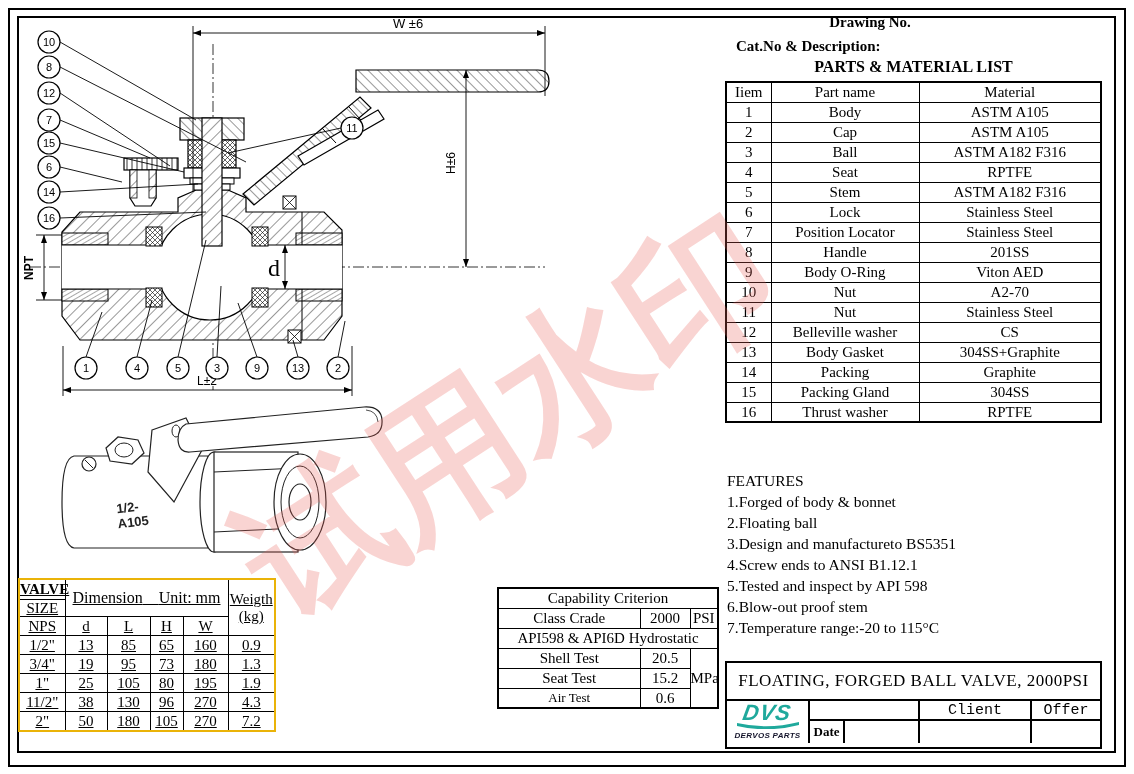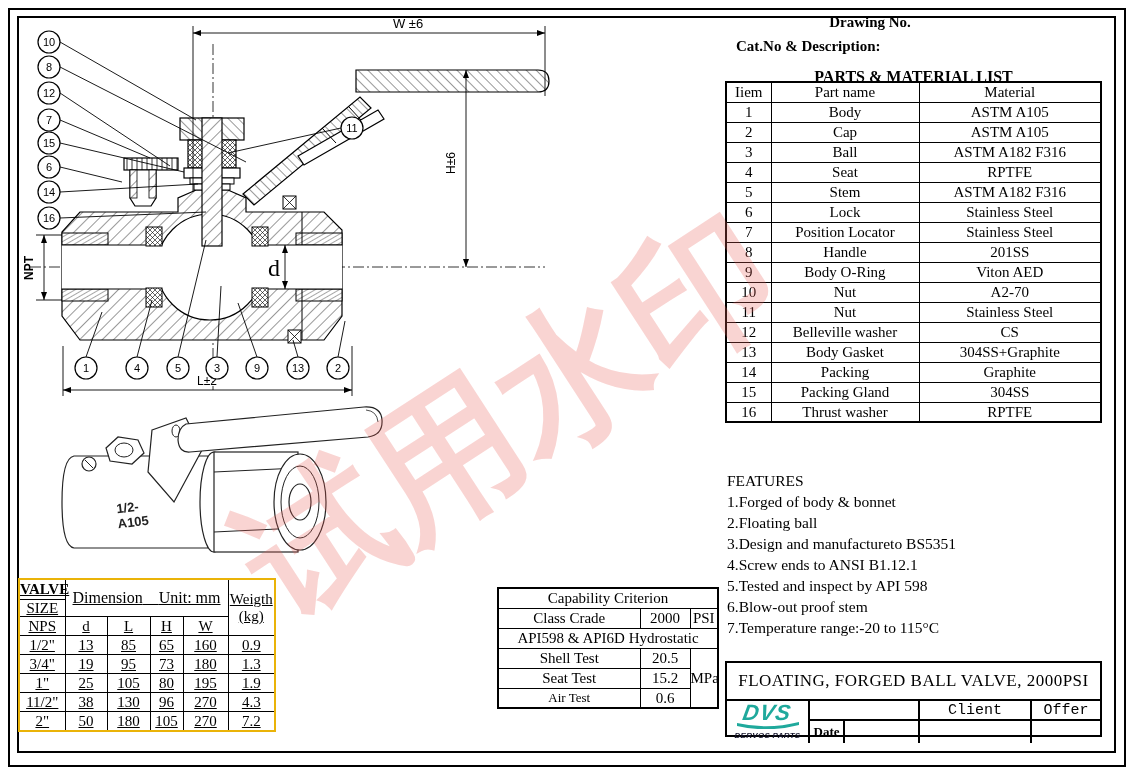--- a/index.html
+++ b/index.html
@@ -22,21 +22,21 @@
   table.cap td{height:20px;}
   table.dim{border:2px solid #eab308;text-decoration:underline;}
   table.dim td{height:19px;}
   .sans{font-family:"Liberation Sans",sans-serif;margin-left:36px;}
   .small-sans{font-family:"Liberation Sans",sans-serif;font-size:11px;font-weight:bold;}
   .weight-cell{font-family:"Liberation Sans",sans-serif;font-size:12px;line-height:1.15;}
 
   .features{font-size:15.5px;line-height:21px;width:385px;}
   .features div{white-space:nowrap;}
 
-  .tb{left:725px;top:661px;width:377px;height:76px;border:2px solid #000;}
+  .tb{left:725px;top:661px;width:377px;height:88px;border:2px solid #000;}
   .tb-title{height:38px;border-bottom:2px solid #000;display:flex;align-items:center;justify-content:center;
             font-size:17px;letter-spacing:.5px;}
   .tb-bottom{display:flex;height:42px;}
   .tb-logo{width:83px;border-right:2px solid #000;display:flex;flex-direction:column;align-items:center;justify-content:center;}
   .tb-mid{width:110px;border-right:2px solid #000;display:flex;flex-direction:column;}
   .tb-mid-top{height:20px;border-bottom:2px solid #000;}
   .tb-mid-bot{flex:1;display:flex;}
   .tb-date{width:35px;border-right:2px solid #000;display:flex;align-items:center;justify-content:center;
            font-weight:bold;font-size:13px;}
   .tb-col{width:112px;border-right:2px solid #000;display:flex;flex-direction:column;}
@@ -259,21 +259,21 @@
           <text x="132" y="527">A105</text>
         </g>
       </g>
     </g>
   </svg>
 
   <div class="abs watermark">试用水印</div>
 
   <div class="abs hdr-bold" style="left:770px;top:14px;width:200px;text-align:center;">Drawing No.</div>
   <div class="abs hdr-bold" style="left:736px;top:38px;">Cat.No &amp; Description:</div>
-  <div class="abs parts-title" style="left:725px;top:68px;width:377px;">PARTS &amp; MATERIAL LIST</div>
+  <div class="abs parts-title" style="left:725px;top:58px;width:377px;">PARTS &amp; MATERIAL LIST</div>
 
   <table class="tbl parts abs" style="left:725px;top:81px;width:377px;">
     <colgroup>
         <col style="width:45px">
         <col style="width:148px">
         <col style="width:182px">
       </colgroup>
     <tbody>
         <tr>
       <td>Iiem</td>

